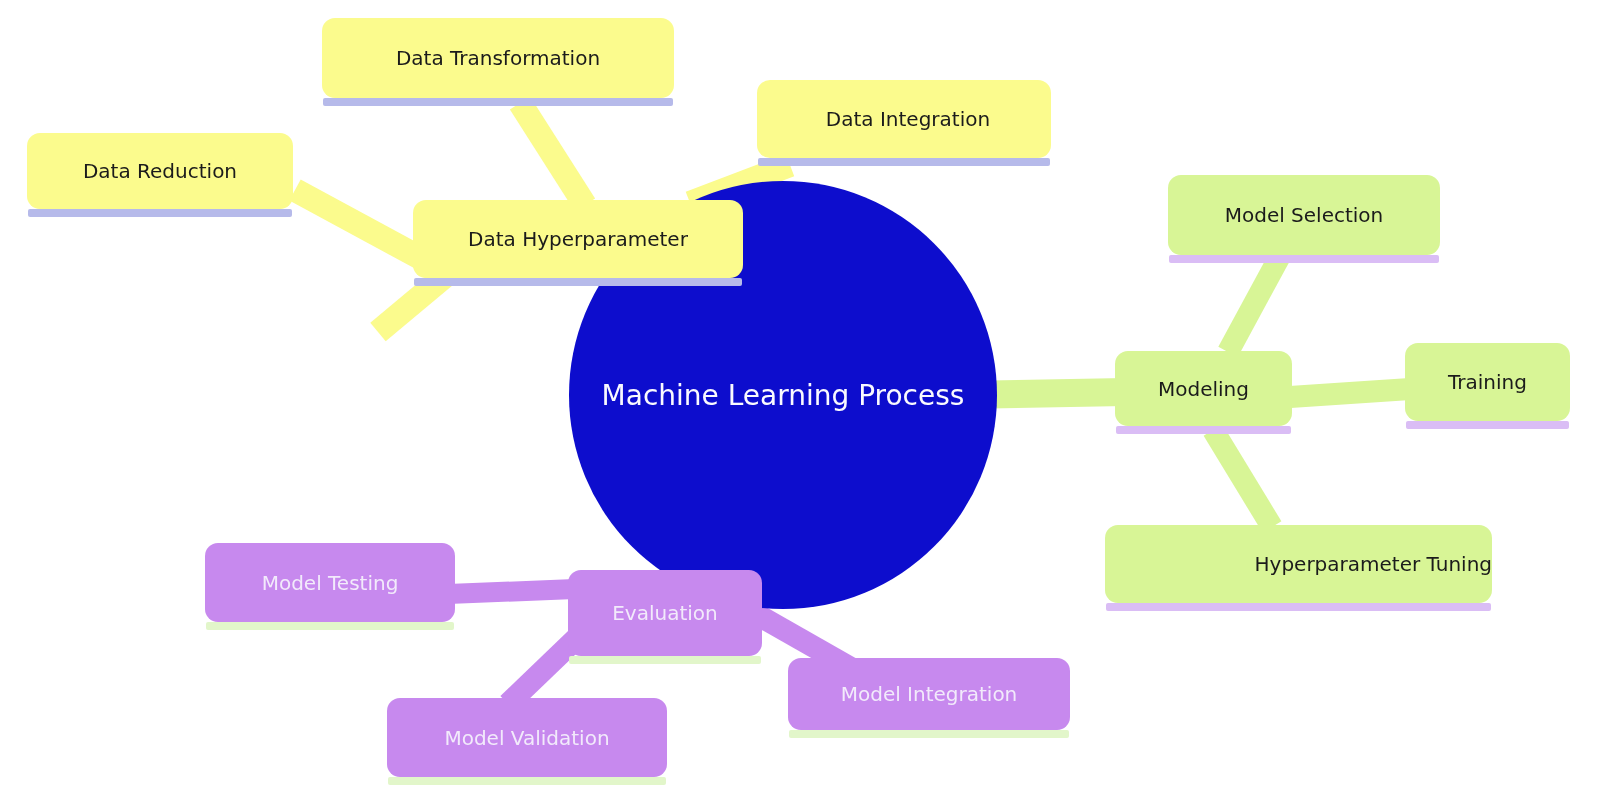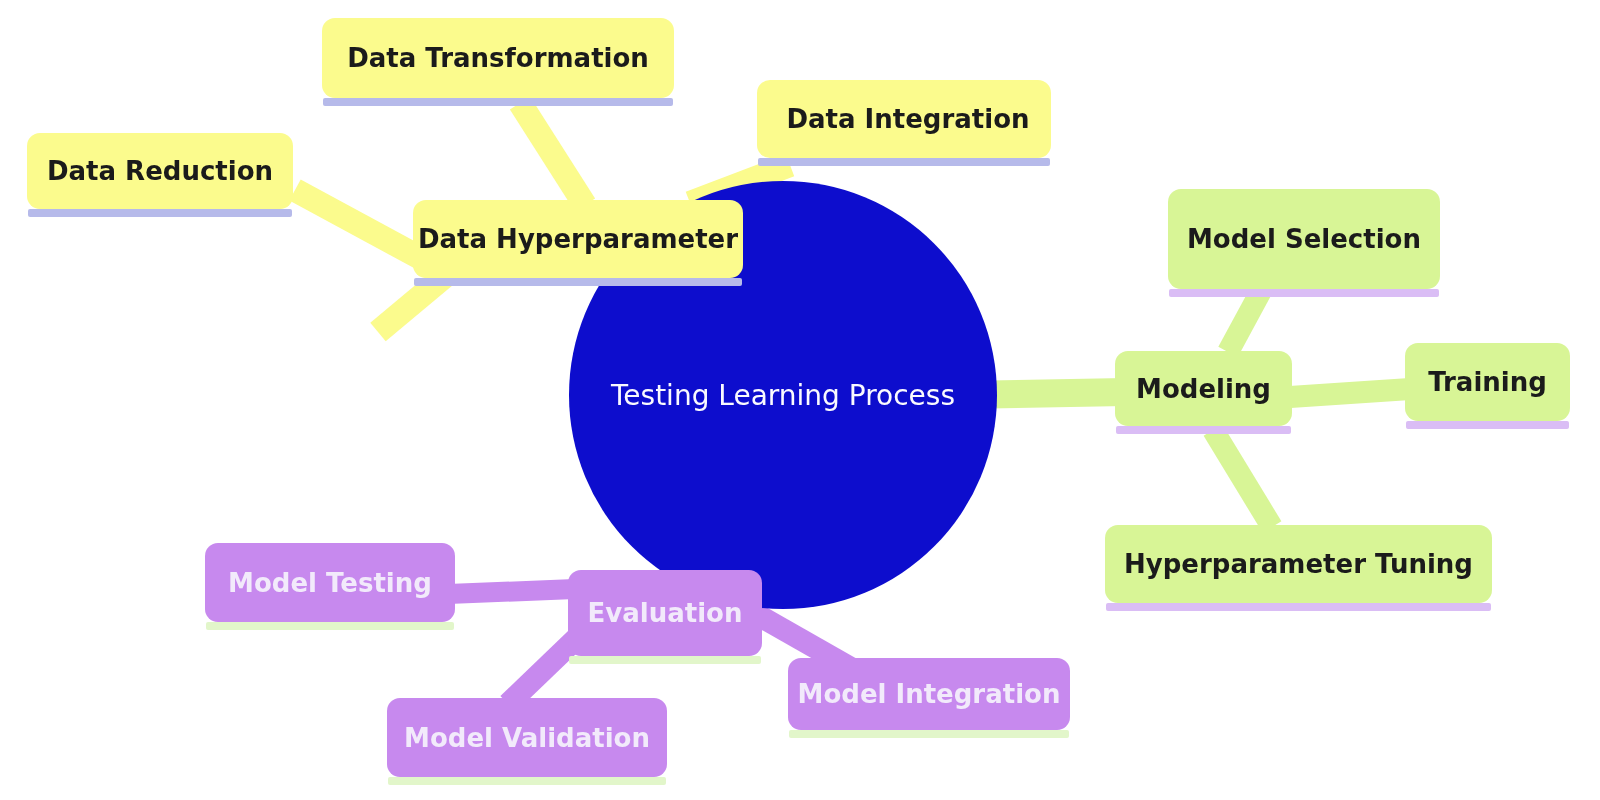--- a/index.html
+++ b/index.html
@@ -17,21 +17,21 @@
   .edge-layer{position:absolute;left:0;top:0;z-index:1;}
   .root-circle{
     position:absolute;z-index:2;border-radius:50%;
     background:var(--root-fill);color:var(--root-text);
     display:flex;align-items:center;justify-content:center;
     font-size:28px;text-align:center;
   }
   .node{
     position:absolute;z-index:3;border-radius:13px;
     display:flex;align-items:center;justify-content:center;
-    font-size:26px;white-space:nowrap;font-weight:bold;
+    font-size:20px;white-space:nowrap;
   }
   .node::after{
     content:"";position:absolute;left:1px;right:1px;bottom:-8px;height:8px;
     border-radius:2px;
   }
   .node.yellow{background:var(--yellow-fill);color:var(--dark-text);}
   .node.yellow::after{background:var(--yellow-underline);}
   .node.green{background:var(--green-fill);color:var(--dark-text);}
   .node.green::after{background:var(--green-underline);}
   .node.purple{background:var(--purple-fill);color:var(--light-text);}
@@ -53,53 +53,53 @@
     <line class="e-green" x1="900" y1="396" x2="1125" y2="392" stroke-width="28"></line>
     <line class="e-green" x1="1228" y1="352" x2="1280" y2="256" stroke-width="22"></line>
     <line class="e-green" x1="1290" y1="397" x2="1410" y2="389" stroke-width="22"></line>
     <line class="e-green" x1="1213" y1="430" x2="1272" y2="527" stroke-width="22"></line>
     <line class="e-purple" x1="448" y1="594" x2="575" y2="589" stroke-width="20"></line>
     <line class="e-purple" x1="610" y1="606" x2="508" y2="704" stroke-width="22"></line>
     <line class="e-purple" x1="728" y1="598" x2="858" y2="672" stroke-width="22"></line>
   </svg>
 
   <div class="root-circle" style="left:569px;top:181px;width:428px;height:428px;">
-    <span>Testing Learning Process</span>
+    <span>Machine Learning Process</span>
   </div>
 
   <div class="node yellow" style="left:322px;top:18px;width:352px;height:80px;">
     <span>Data Transformation</span>
   </div>
 
   <div class="node yellow" style="left:757px;top:80px;width:286px;height:78px;padding-left:8px;">
     <span>Data Integration</span>
   </div>
 
   <div class="node yellow" style="left:27px;top:133px;width:266px;height:76px;">
     <span>Data Reduction</span>
   </div>
 
   <div class="node yellow" style="left:413px;top:200px;width:330px;height:78px;">
     <span>Data Hyperparameter</span>
   </div>
 
 
-  <div class="node green" style="left:1168px;top:189px;width:272px;height:100px;">
+  <div class="node green" style="left:1168px;top:175px;width:272px;height:80px;">
     <span>Model Selection</span>
   </div>
 
   <div class="node green" style="left:1405px;top:343px;width:165px;height:78px;">
     <span>Training</span>
   </div>
 
   <div class="node green" style="left:1115px;top:351px;width:177px;height:75px;">
     <span>Modeling</span>
   </div>
 
-  <div class="node green" style="left:1105px;top:525px;width:387px;height:78px;">
+  <div class="node green" style="left:1105px;top:525px;width:387px;height:78px;justify-content:flex-end;">
     <span>Hyperparameter Tuning</span>
   </div>
 
   <div class="node purple" style="left:568px;top:530px;width:194px;height:86px;margin-top:40px;">
     <span>Evaluation</span>
   </div>
 
   <div class="node purple" style="left:205px;top:543px;width:250px;height:79px;text-align:center;">
     <span>Model Testing</span>
   </div>

